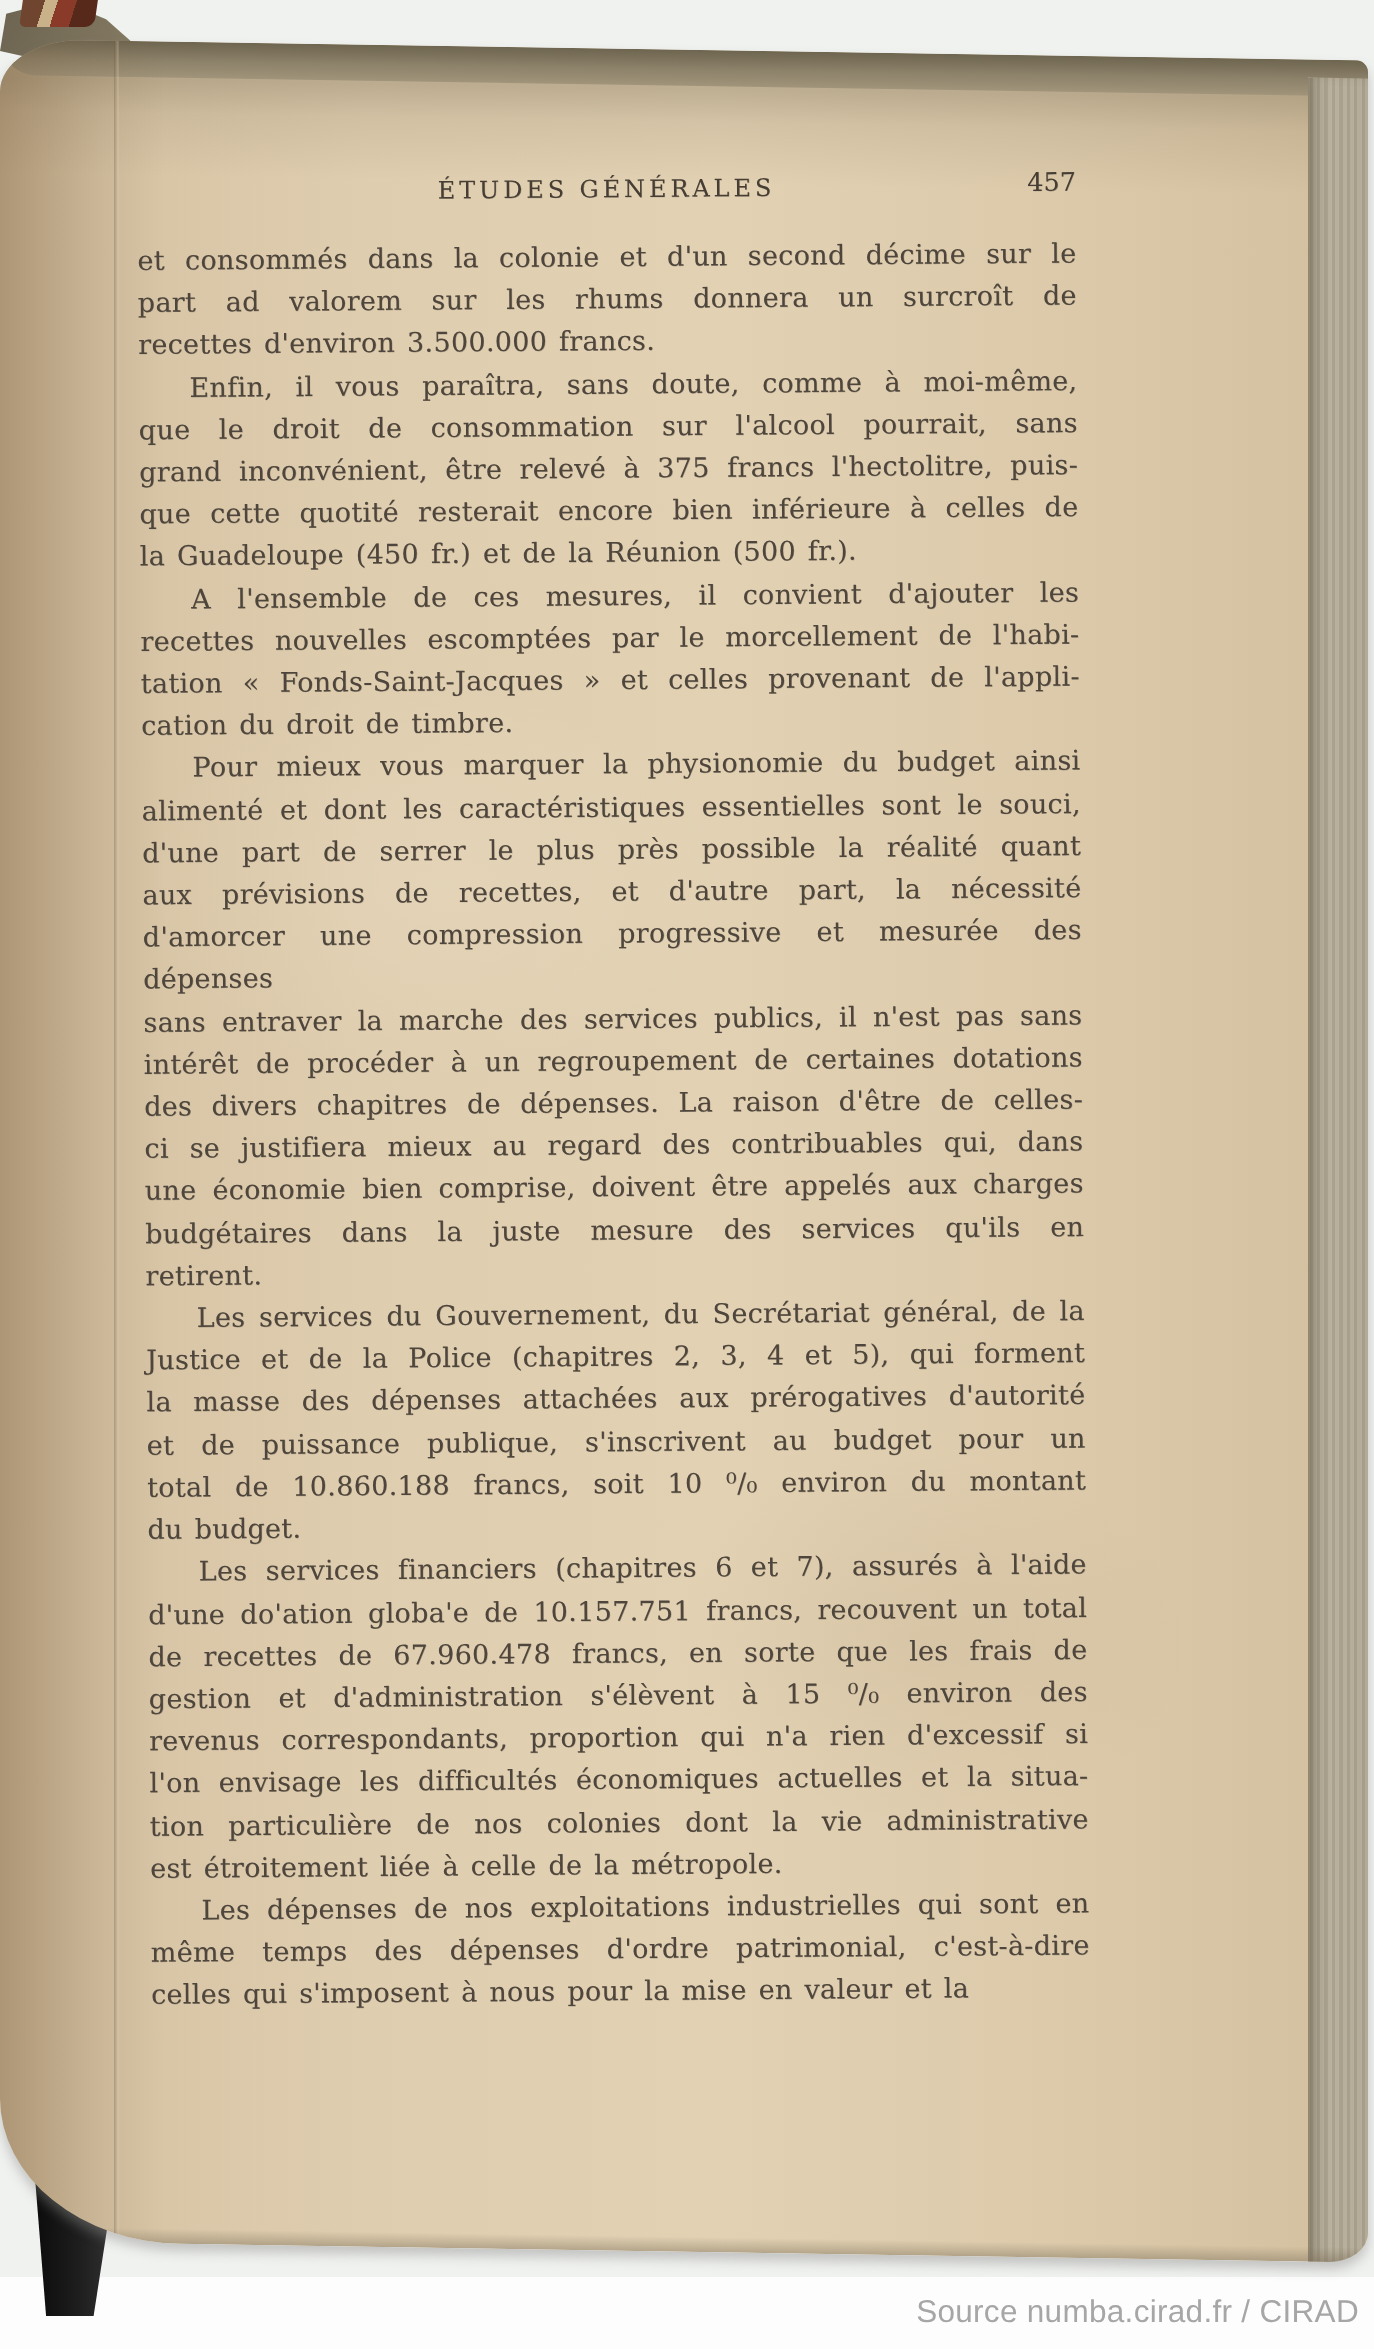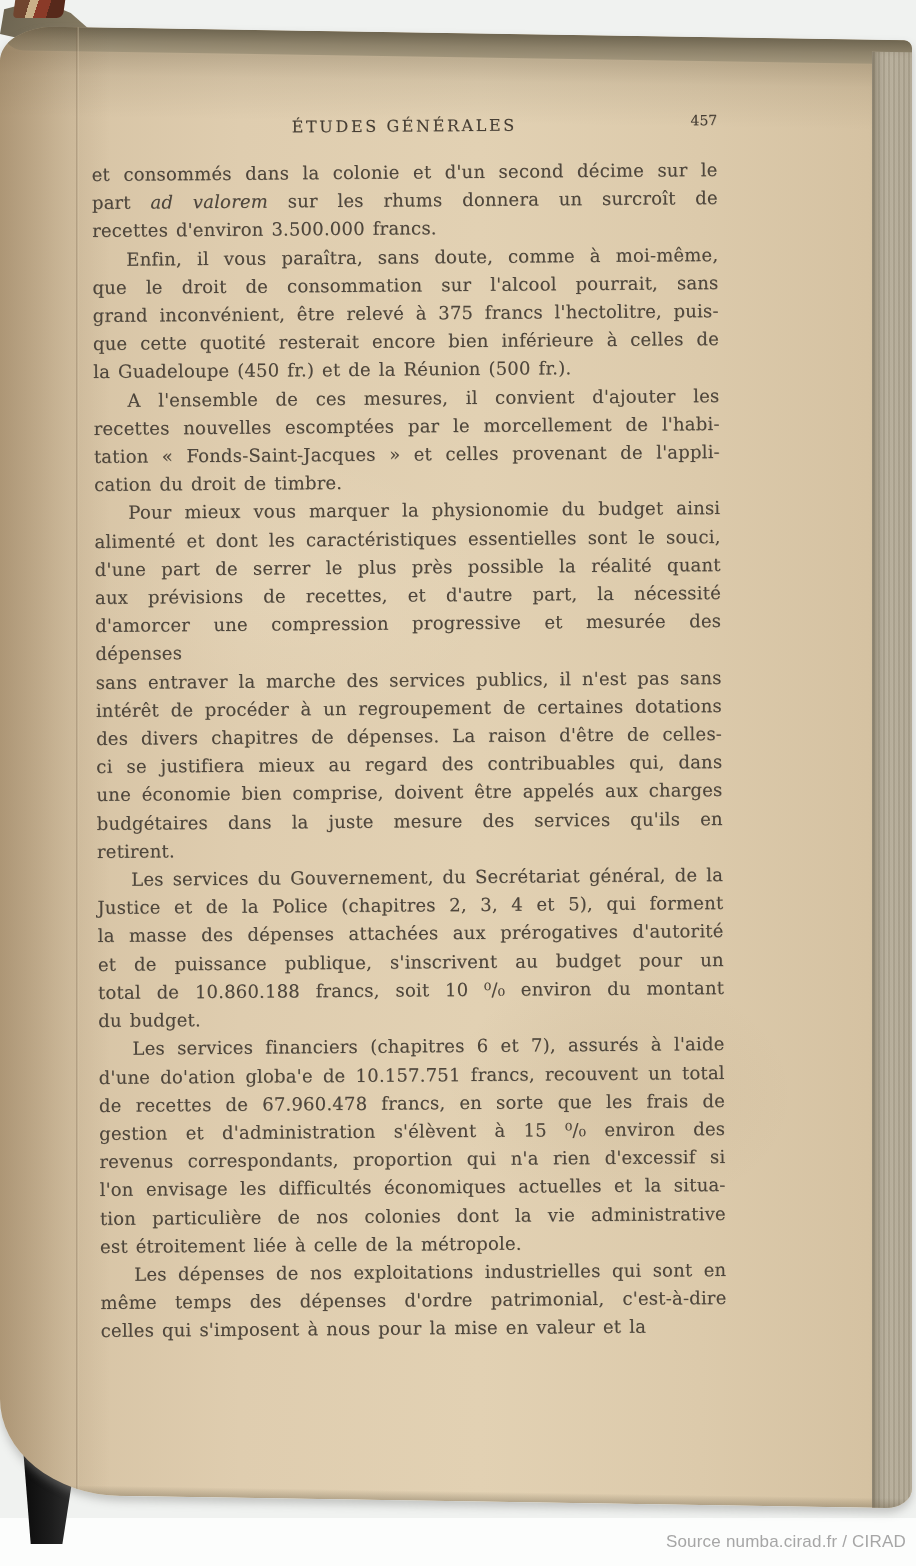--- a/index.html
+++ b/index.html
@@ -8,21 +8,21 @@
     background:#f0f2f0;
     font-family:"DejaVu Serif", serif;
   }
   
   .footer-bar{
     position:absolute;left:0;right:0;top:1518px;height:48px;z-index:1;
     background:#fcfdfc;
     display:flex;align-items:center;justify-content:flex-end;
     padding-right:10px;box-sizing:border-box;
     font-family:"Liberation Sans", sans-serif;
-    font-size:17px;color:#a6a6a6;letter-spacing:.2px;
+    font-size:21px;color:#a6a6a6;letter-spacing:.2px;
   }
   .spine-black{
     position:absolute;left:12px;top:1400px;width:72px;height:144px;z-index:2;
     background:linear-gradient(to right,#050505,#1d1d1d 55%,#383838);
     clip-path:polygon(10% 0,100% 3%,70% 100%,26% 100%);
   }
   .spine-top-shadow{
     position:absolute;left:0;top:0;width:104px;height:46px;z-index:2;
     background:linear-gradient(115deg,#6b6350,#8a7f66);
     clip-path:polygon(4% 20%,38% 0,68% 28%,100% 92%,52% 100%,0 74%);
@@ -74,31 +74,31 @@
     position:absolute;left:96px;top:112px;width:626px;z-index:5;
     transform:rotate(-0.45deg);transform-origin:100% 50%;
     color:#4e463c;
     text-shadow:.3px .3px 0 rgba(70,60,48,.35);
   }
   .page-head{position:relative;height:30px;margin-bottom:14px;}
   .head-title{
     position:absolute;left:0;right:0;top:2px;text-align:center;
     font-size:16px;letter-spacing:2.6px;color:#463e34;
   }
-  .head-page{position:absolute;right:0;top:0;font-size:14px;color:#463e34;}
+  .head-page{position:absolute;right:0;top:0;font-size:17px;color:#463e34;}
   .para{margin:0;}
   .line{
     font-size:18px;line-height:28.2px;
     text-align:justify;text-align-last:justify;
     word-spacing:2px;letter-spacing:.2px;
     white-space:normal;
   }
   .line.last{text-align-last:left;}
   .line.indent{padding-left:34px;}
-  .it{font-style:italic;}
+  .it{}
 </style>
 </head>
 <body>
 
 <div class="stage">
 
   <div class="footer-bar">
     <span>Source numba.cirad.fr / CIRAD</span>
   </div>
 

